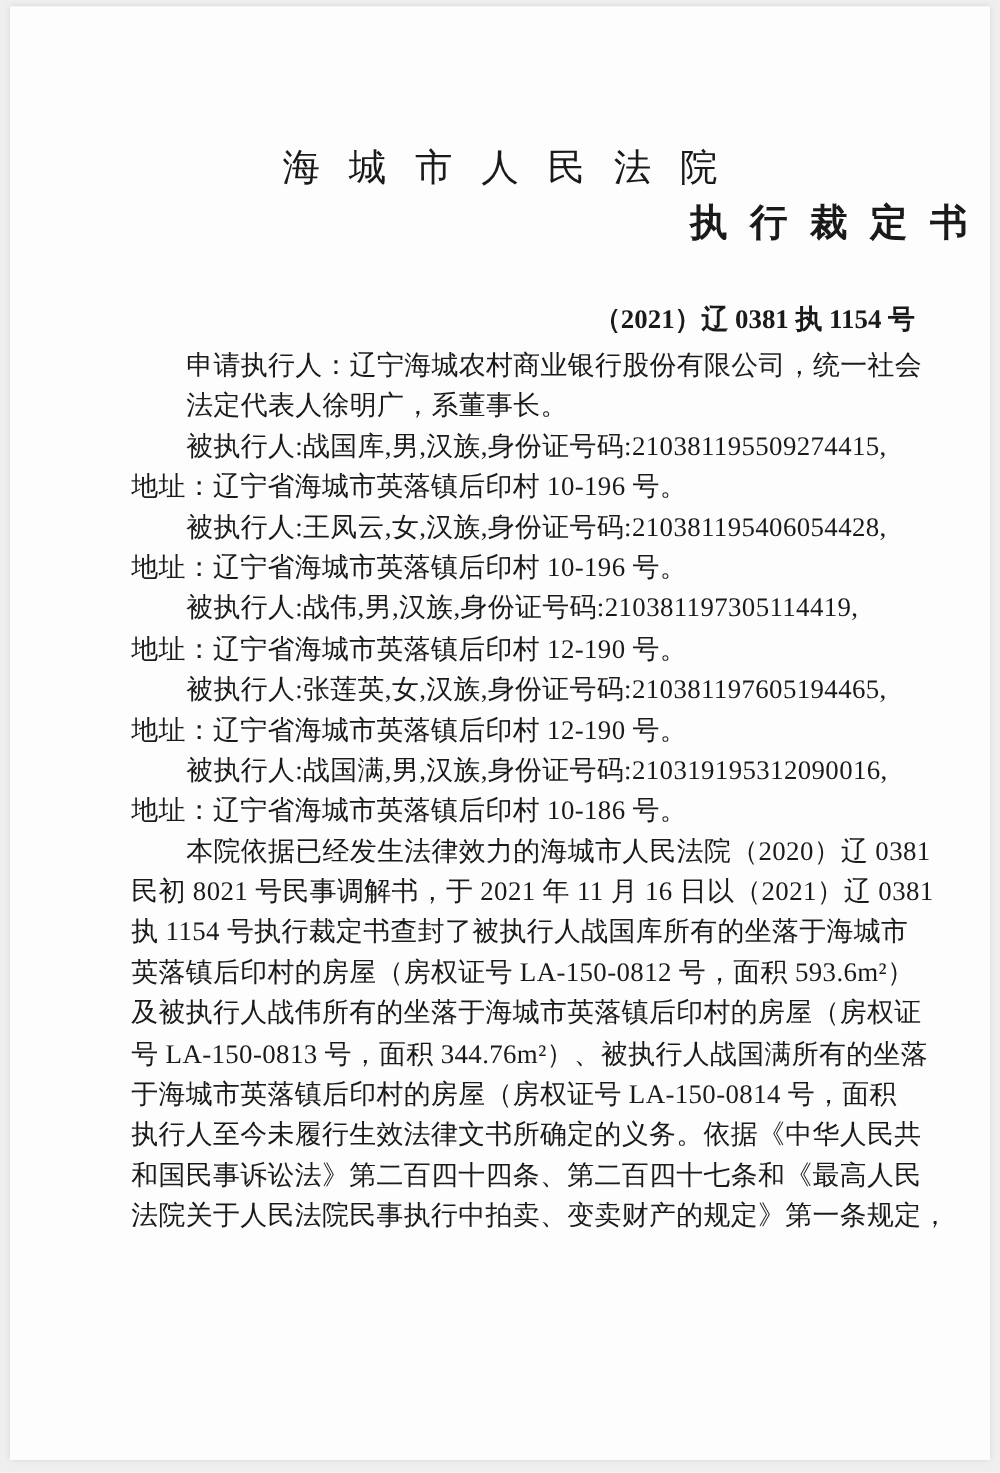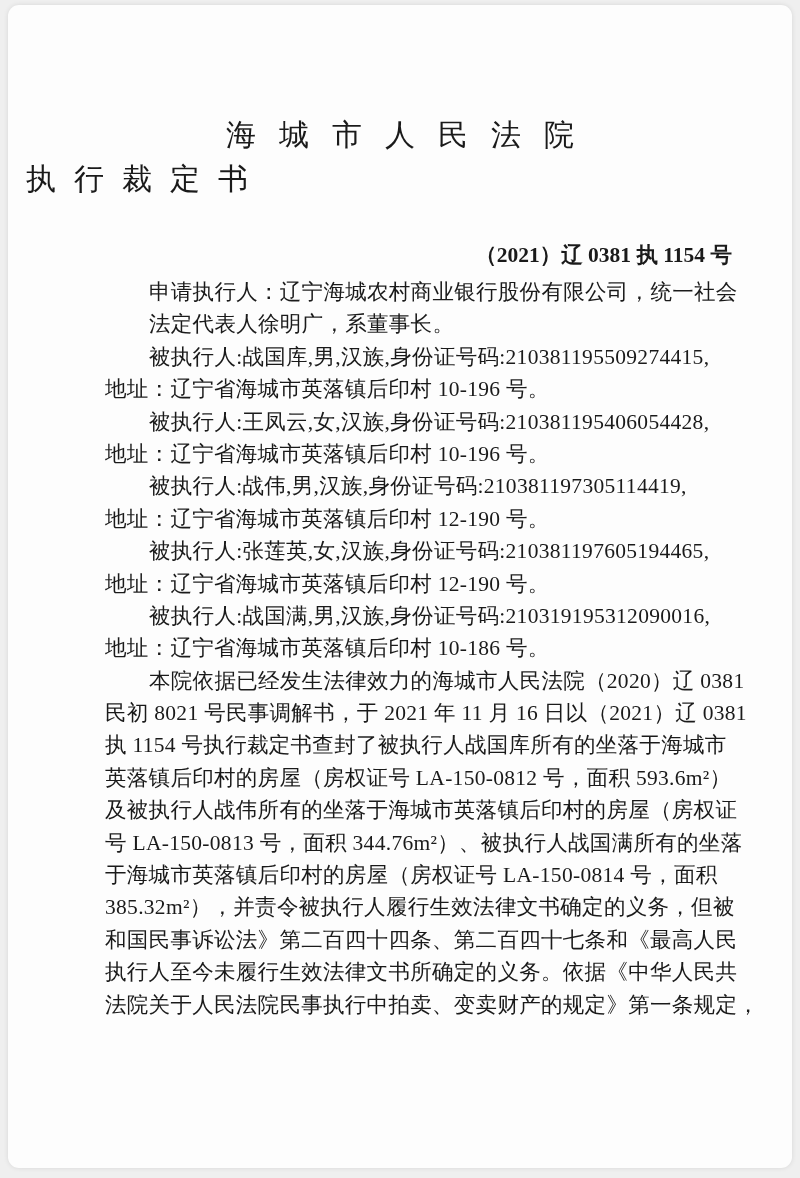--- a/index.html
+++ b/index.html
@@ -19,38 +19,37 @@
     box-sizing: border-box;
     padding: 5px 8px 10px 8px;
   }
   .paper {
     width: 100%;
     height: 100%;
     background: #fdfdfd;
     box-shadow: 0 0 5px rgba(0,0,0,0.10);
     box-sizing: border-box;
     overflow: hidden;
-    border-radius: 11px;
   }
   .court-name {
     margin: 113px 0 0 0;
     font-size: 30px;
     line-height: 34px;
     font-weight: 500;
     text-align: center;
     letter-spacing: 23px;
     text-indent: 23px;
     white-space: nowrap;
   }
   .doc-type {
     margin: 10px 0 0 0;
     font-size: 30px;
     line-height: 34px;
-    font-weight: 400;
-    text-align: left;
+    font-weight: 700;
+    text-align: right;
     letter-spacing: 18px;
     text-indent: 18px;
     white-space: nowrap;
   }
   .case-number {
     margin: 46px 60px 0 85px;
     font-size: 21.5px;
     line-height: 26px;
     text-align: right;
     white-space: nowrap;
@@ -93,19 +92,18 @@
         <div class="line">地址：辽宁省海城市英落镇后印村 12-190 号。</div>
         <div class="line indent">被执行人:战国满,男,汉族,身份证号码:210319195312090016,</div>
         <div class="line">地址：辽宁省海城市英落镇后印村 10-186 号。</div>
         <div class="line indent">本院依据已经发生法律效力的海城市人民法院（2020）辽 0381</div>
         <div class="line">民初 8021 号民事调解书，于 2021 年 11 月 16 日以（2021）辽 0381</div>
         <div class="line">执 1154 号执行裁定书查封了被执行人战国库所有的坐落于海城市</div>
         <div class="line">英落镇后印村的房屋（房权证号 LA-150-0812 号，面积 593.6m²）</div>
         <div class="line">及被执行人战伟所有的坐落于海城市英落镇后印村的房屋（房权证</div>
         <div class="line">号 LA-150-0813 号，面积 344.76m²）、被执行人战国满所有的坐落</div>
         <div class="line">于海城市英落镇后印村的房屋（房权证号 LA-150-0814 号，面积</div>
-        <div class="line">385.32m²），并责令被执行人履行生效法律文书确定的义务，但被</div>
+        <div class="line">执行人至今未履行生效法律文书所确定的义务。依据《中华人民共</div>
         <div class="line">和国民事诉讼法》第二百四十四条、第二百四十七条和《最高人民</div>
-        <div class="line">执行人至今未履行生效法律文书所确定的义务。依据《中华人民共</div>
         <div class="line">法院关于人民法院民事执行中拍卖、变卖财产的规定》第一条规定，</div>
       </div>
   </div>
 </div>
 
 </body></html>

